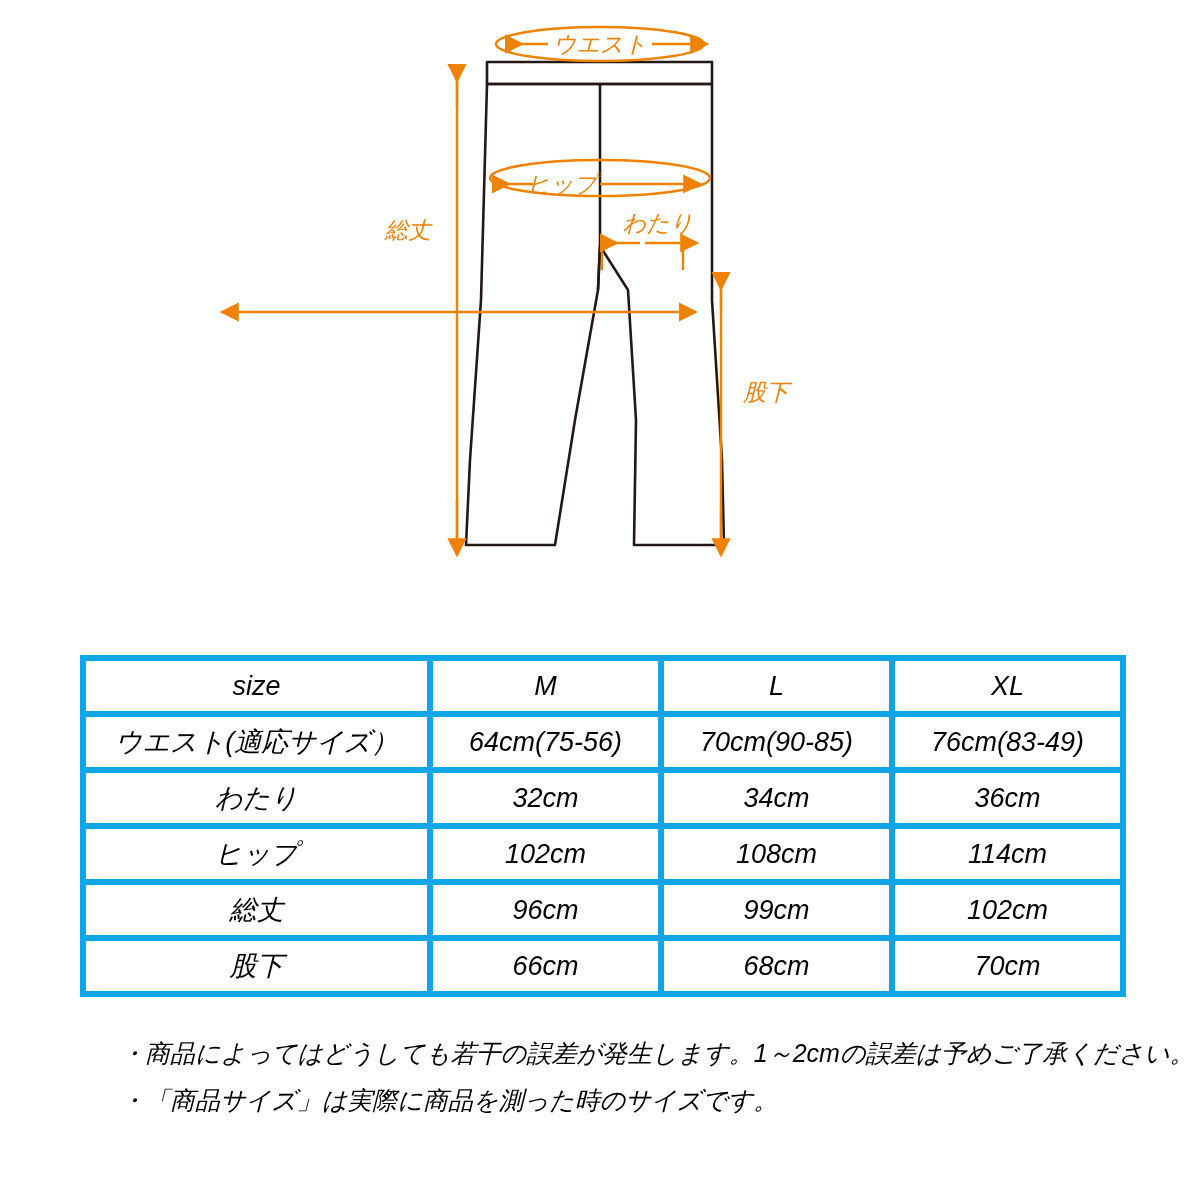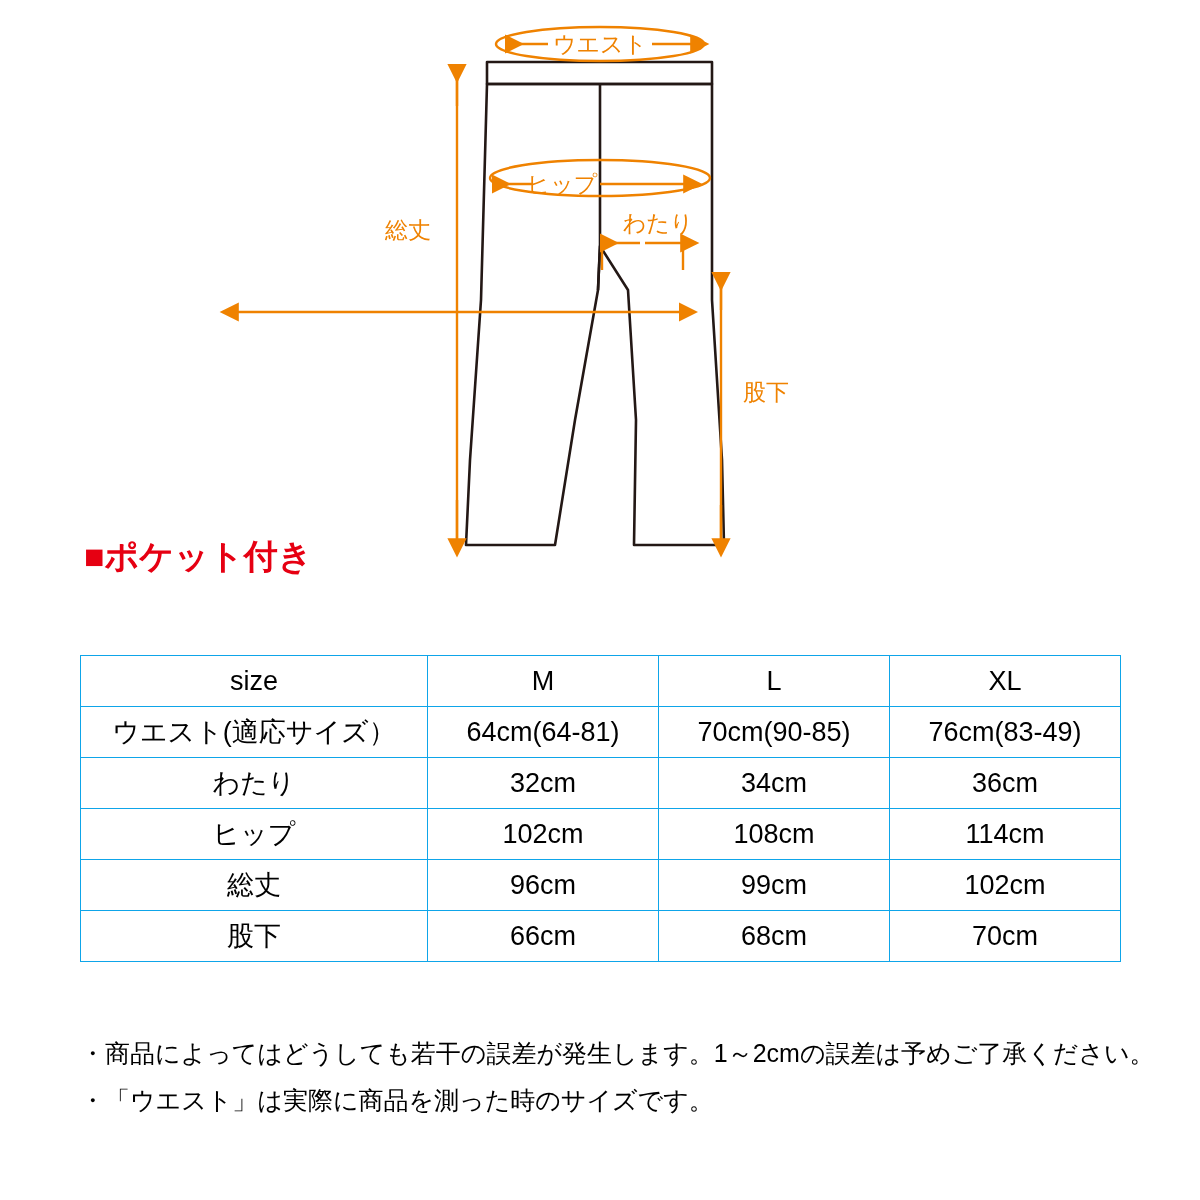--- a/index.html
+++ b/index.html
@@ -12,20 +12,21 @@
     height: 1200px;
     font-family: "Liberation Sans", sans-serif;
     color: #000000;
     position: relative;
     overflow: hidden;
   }
   .page {
     position: relative;
     width: 1200px;
     height: 1200px;
+    font-style: italic;
   }
 
   
   .diagram {
     position: absolute;
     left: 0;
     top: 0;
     width: 1200px;
     height: 600px;
   }
@@ -52,21 +53,21 @@
     top: 655px;
     width: 1040px;
   }
   table.size-table {
     border-collapse: collapse;
     width: 1040px;
     table-layout: fixed;
   }
   table.size-table th,
   table.size-table td {
-    border: 1px solid #0ea5e9;
+    border: 6px solid #0ea5e9;
     text-align: center;
     font-size: 27px;
     font-weight: normal;
     height: 50px;
     padding: 0 2px;
     color: #000000;
     white-space: nowrap;
     overflow: hidden;
   }
   table.size-table col.c0 { width: 347px; }
@@ -79,20 +80,21 @@
     position: absolute;
     left: 80px;
     top: 1030px;
     width: 1060px;
   }
   .note-line {
     font-size: 25px;
     line-height: 47px;
     color: #000000;
     white-space: nowrap;
+    margin-left: 40px;
   }
 
   .lbl {
     font-family: "Liberation Sans", sans-serif;
     font-size: 23px;
     fill: #ef8200;
   }
 </style>
 </head>
 <body>
@@ -169,42 +171,41 @@
 
       <g stroke="#ef8200" fill="none" stroke-width="2.4">
         <line x1="721" y1="310" x2="721" y2="272" marker-end="url(#arrL)"></line>
         <line x1="721" y1="272" x2="721" y2="540"></line>
         <line x1="721" y1="505" x2="721" y2="543" marker-end="url(#arrR)"></line>
       </g>
       <text class="lbl" x="766" y="400" text-anchor="middle">股下</text>
     </svg>
   </div>
 
-  <div class="pocket-heading">■ポケット付き</div>
 
   <div class="table-wrap">
     <table class="size-table">
       <colgroup>
         <col class="c0">
           <col class="c1">
           <col class="c2">
           <col class="c3">
       </colgroup>
       <thead>
         <tr>
           <th>size</th>
           <th>M</th>
           <th>L</th>
           <th>XL</th>
         </tr>
       </thead>
       <tbody>
         <tr>
           <td>ウエスト(適応サイズ）</td>
-          <td>64cm(64-81)</td>
+          <td>64cm(75-56)</td>
           <td>70cm(90-85)</td>
           <td>76cm(83-49)</td>
         </tr>
         <tr>
           <td>わたり</td>
           <td>32cm</td>
           <td>34cm</td>
           <td>36cm</td>
         </tr>
         <tr>
@@ -224,16 +225,16 @@
           <td>66cm</td>
           <td>68cm</td>
           <td>70cm</td>
         </tr>
       </tbody>
     </table>
   </div>
 
   <div class="notes">
     <div class="note-line">・商品によってはどうしても若干の誤差が発生します。1～2cmの誤差は予めご了承ください。</div>
-    <div class="note-line">・「ウエスト」は実際に商品を測った時のサイズです。</div>
+    <div class="note-line">・「商品サイズ」は実際に商品を測った時のサイズです。</div>
   </div>
 
 </div>
 
 </body></html>

